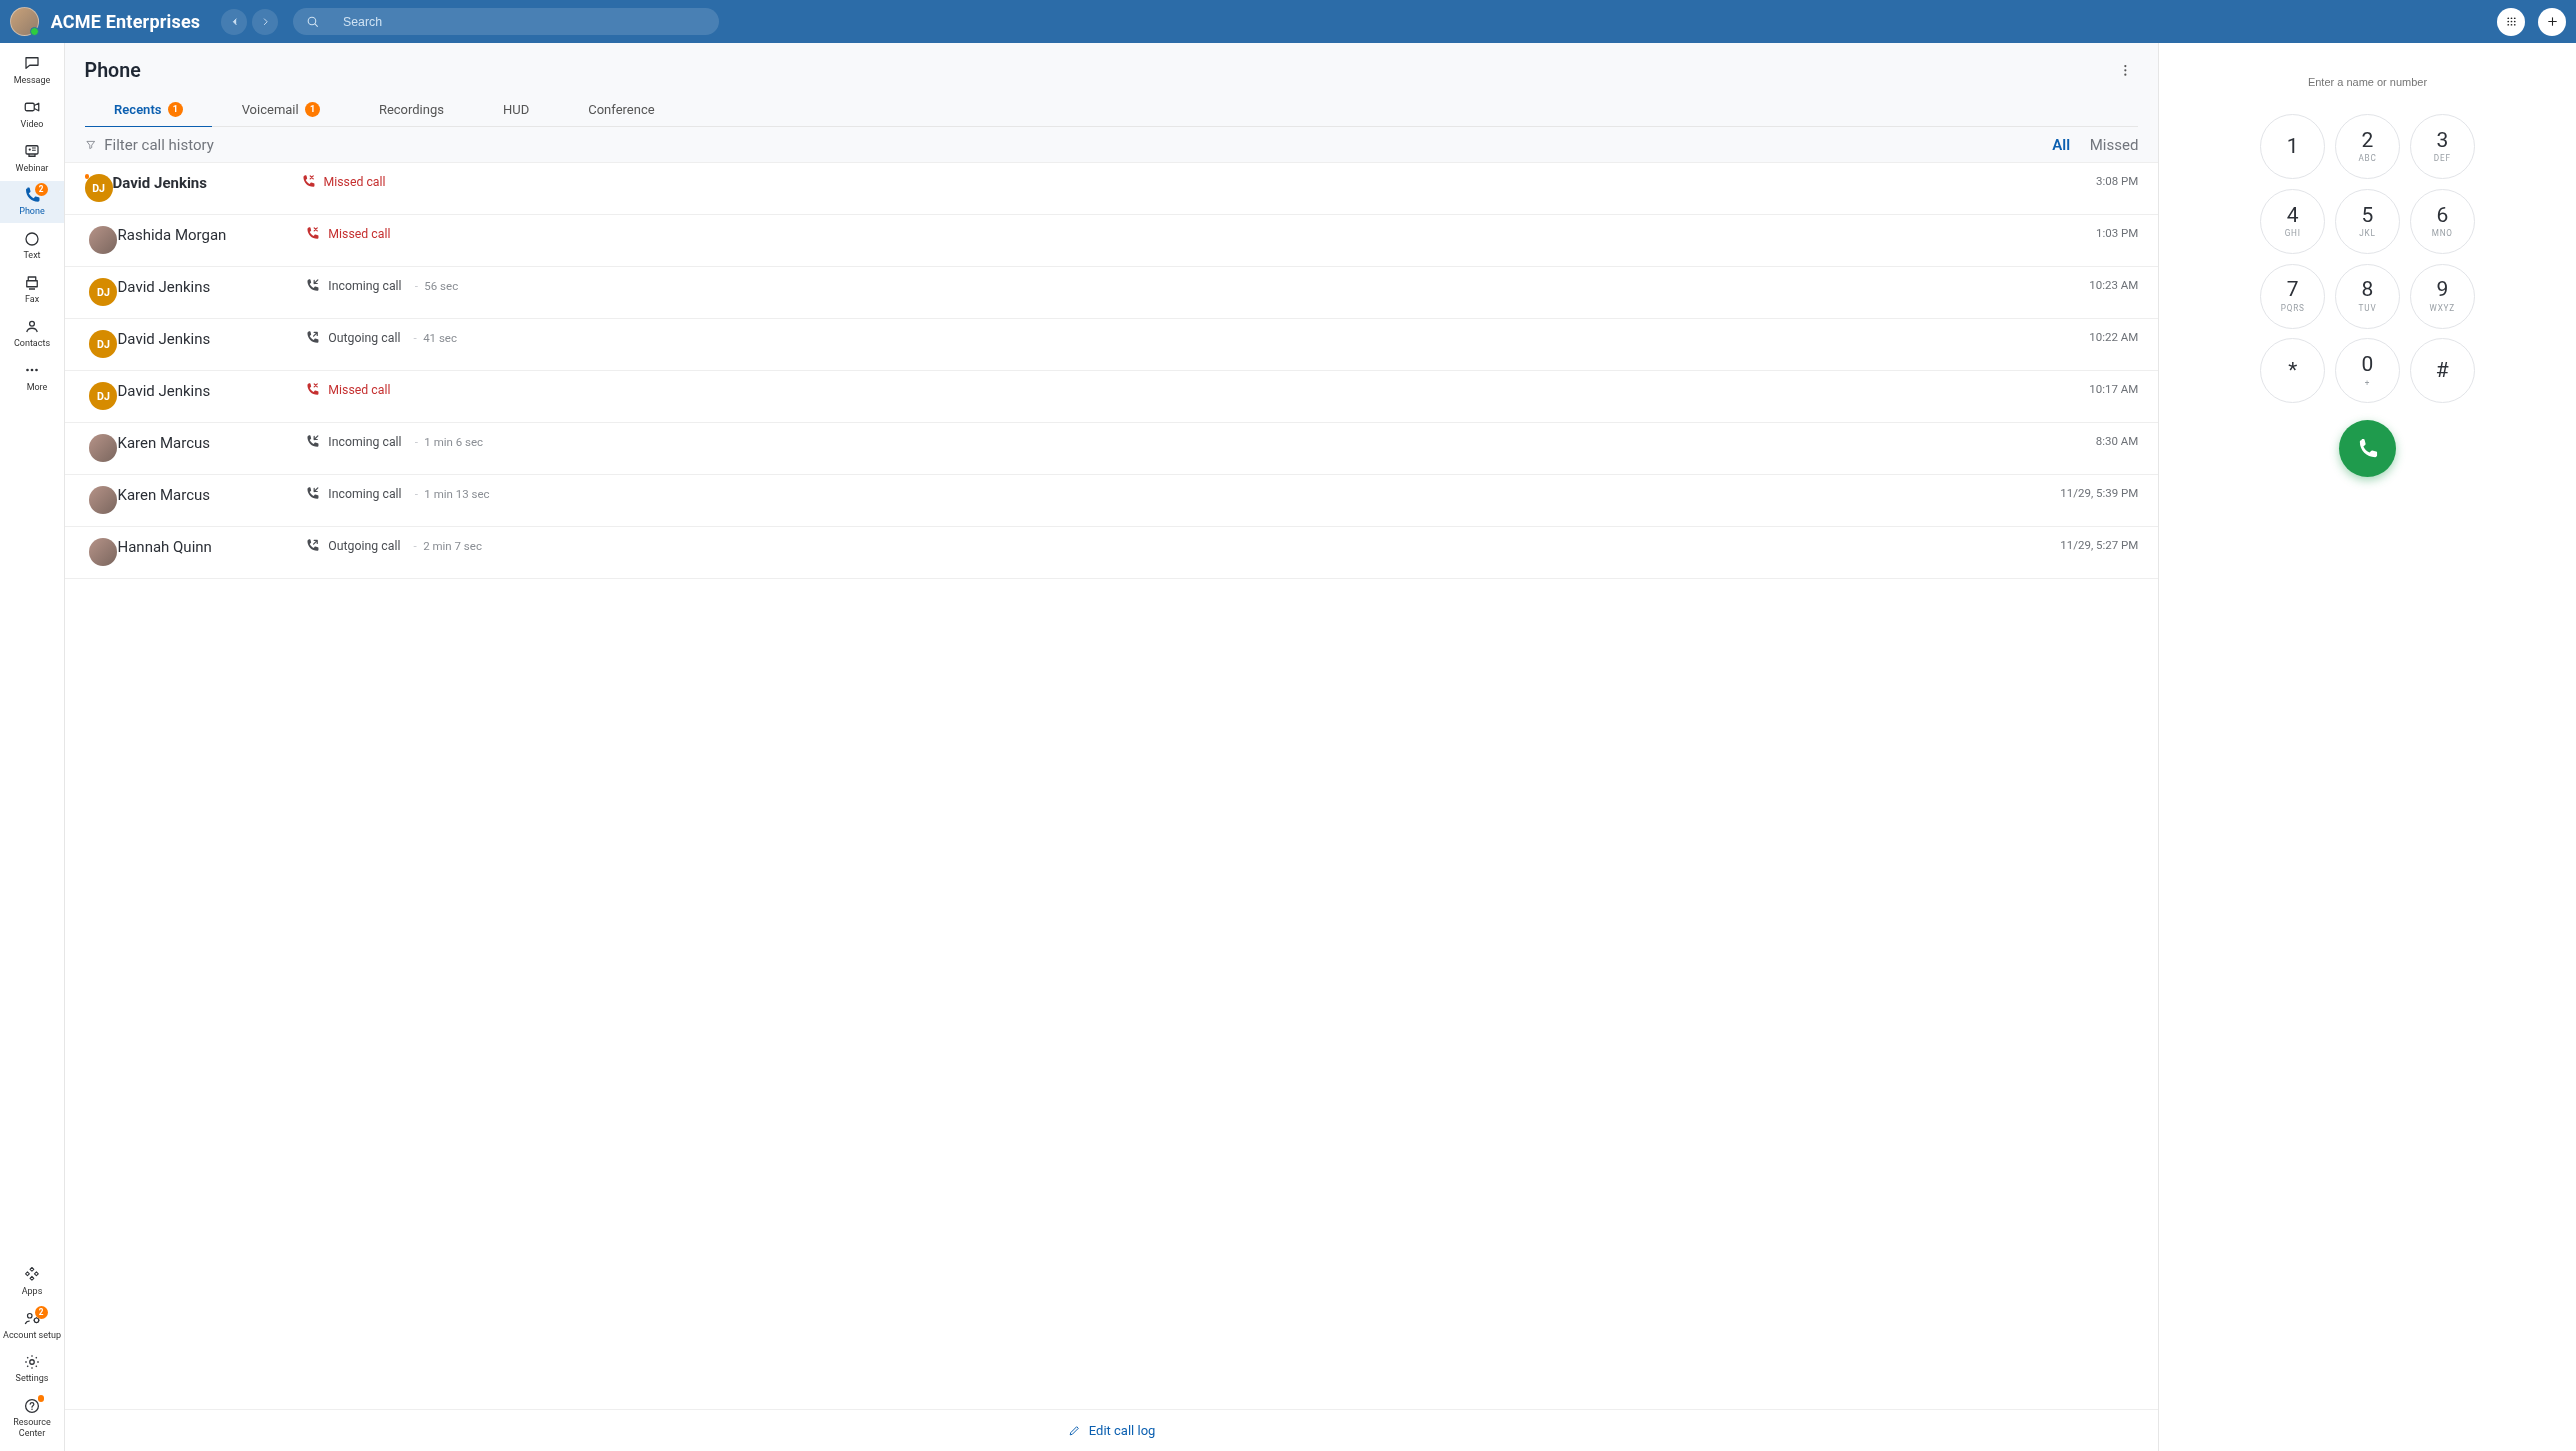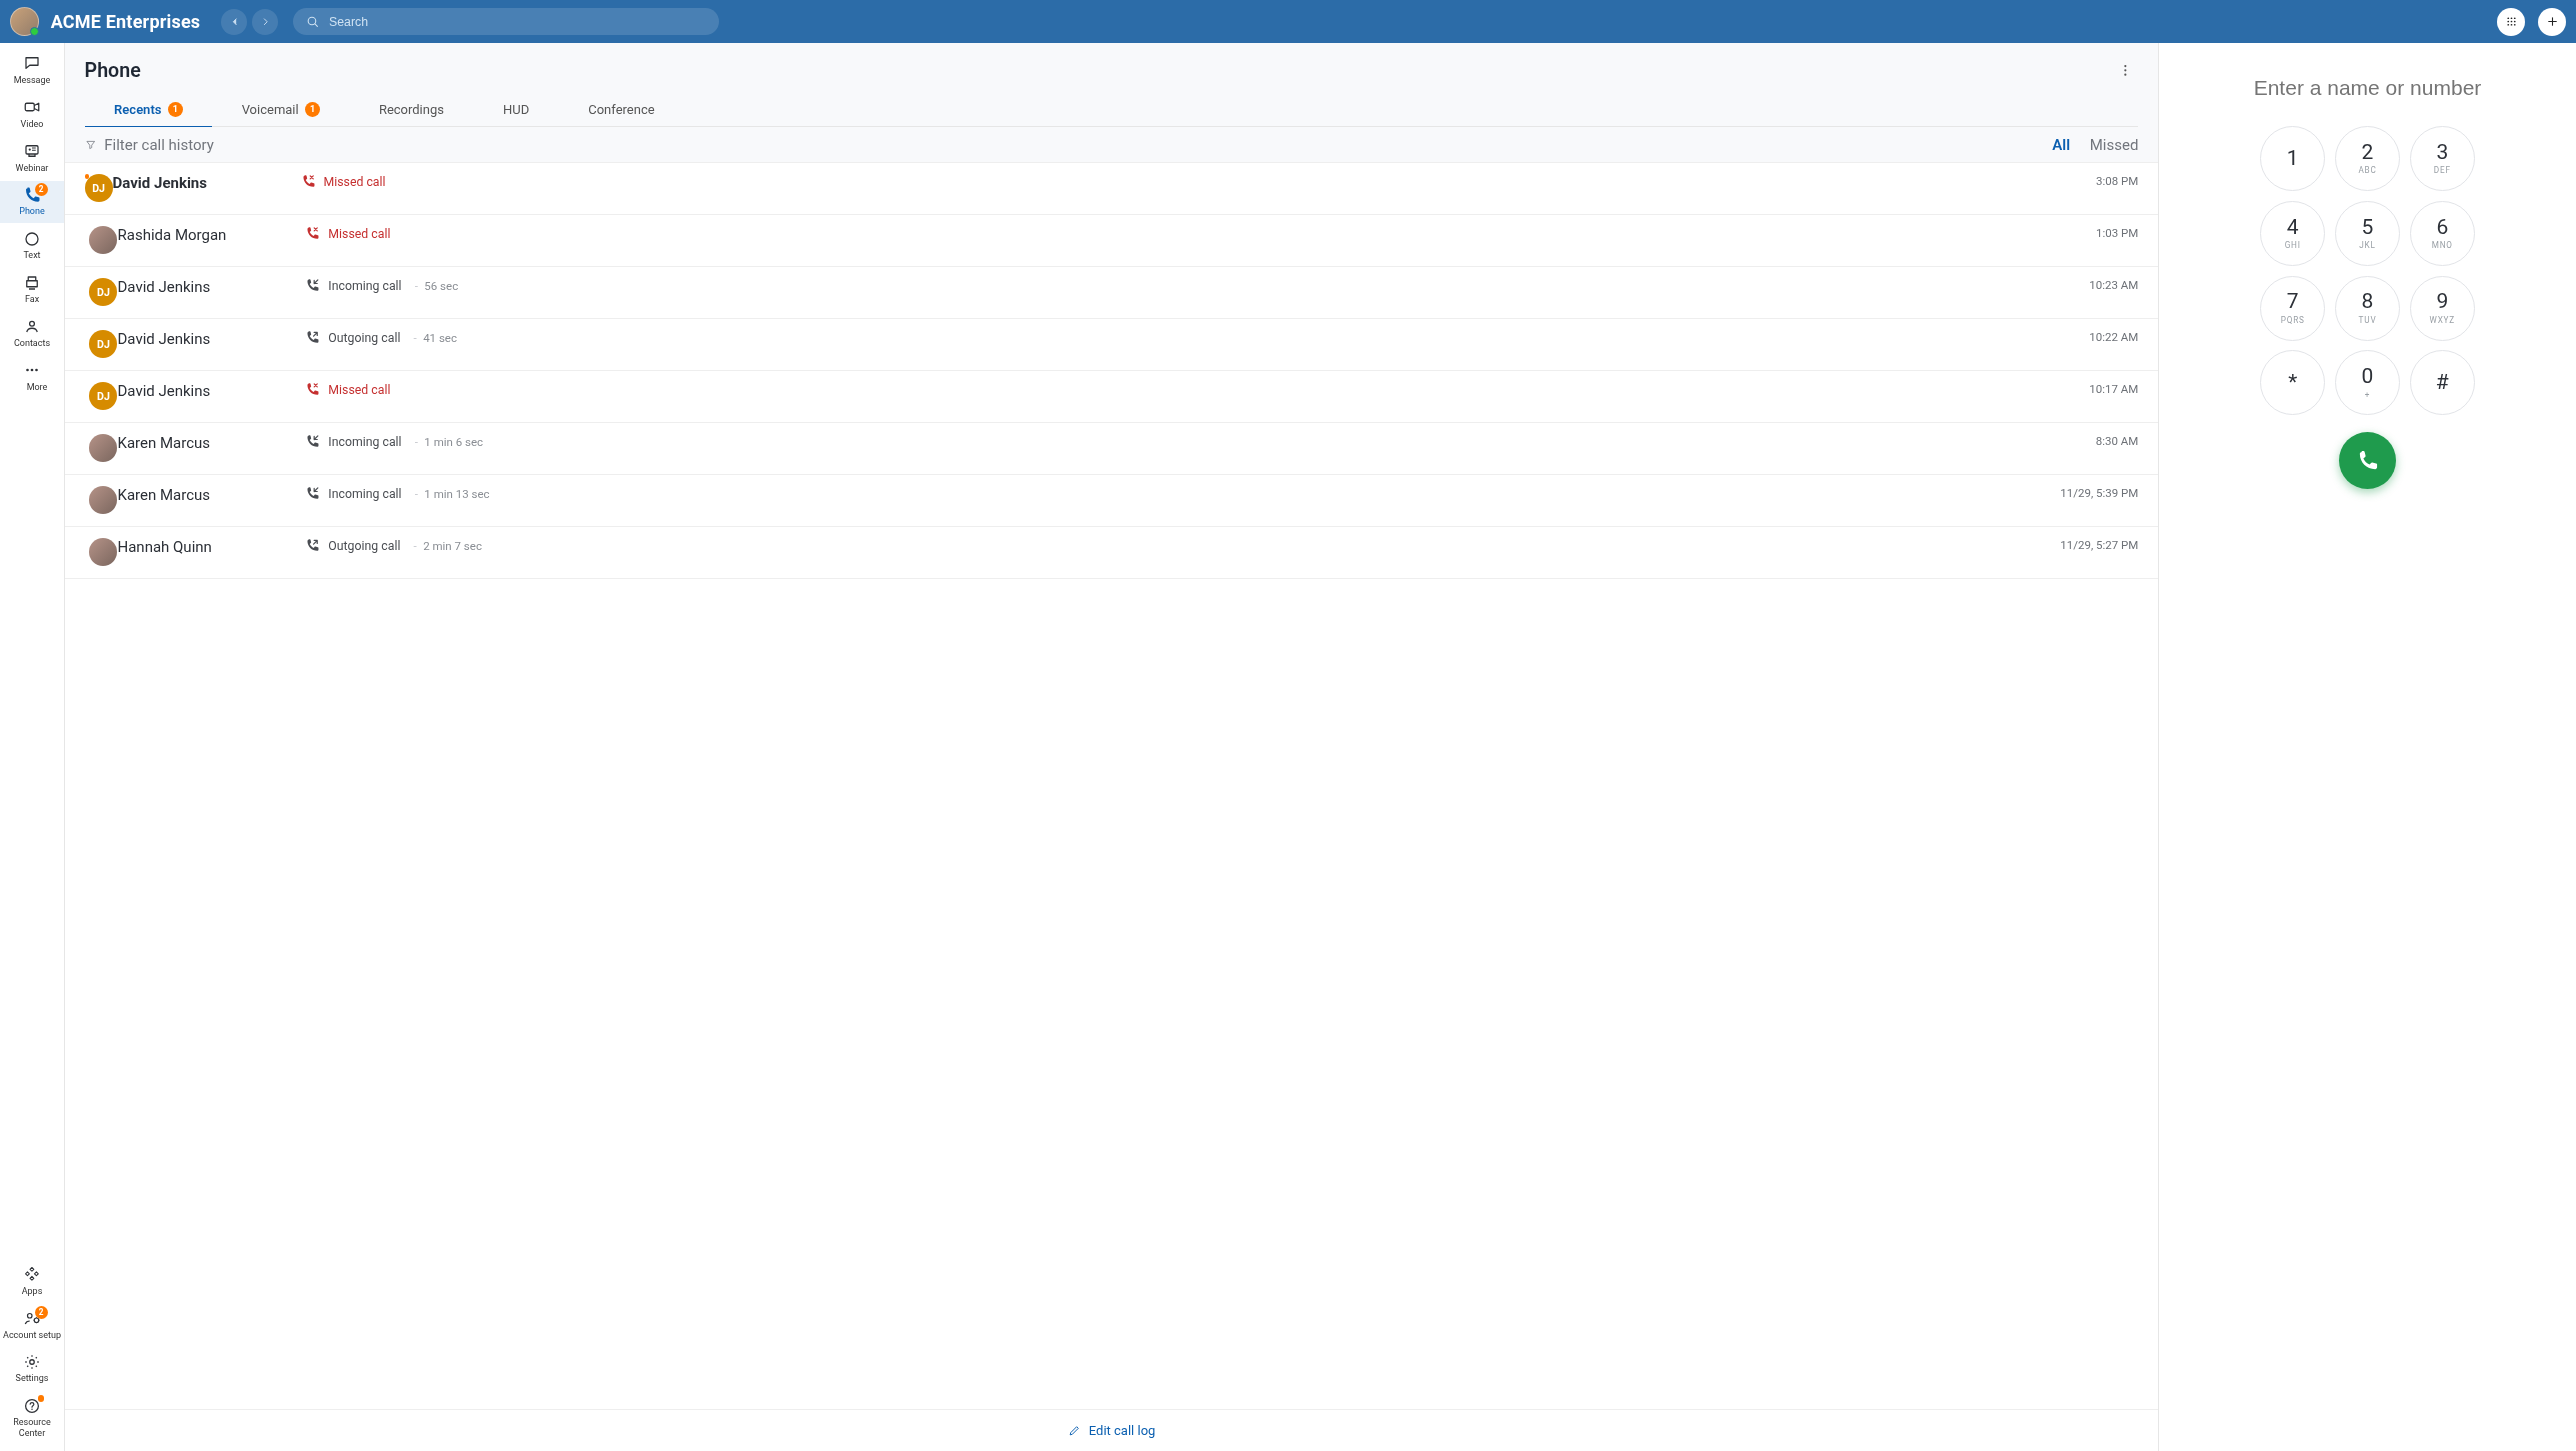--- a/index.html
+++ b/index.html
@@ -9,21 +9,21 @@
   
   .header { height: 43px; background: #2c6ca8; display: flex; align-items: center; padding: 0 9.8px; gap: 6.5px; }
   .avatar-wrap { position: relative; width: 29.5px; height: 29.5px; }
   .avatar { width: 29.5px; height: 29.5px; border-radius: 50%; background: linear-gradient(135deg,#c9a27a,#927c6a); border:0.8px solid rgba(255,255,255,.4); }
   .presence-dot { position: absolute; bottom: 0; right: 0; width: 9px; height: 9px; border-radius: 50%; background: #2ecc40; border: 1.6px solid #2c6ca8; }
   .org-title { color: #fff; font-size: 18px; font-weight: 700; margin-left: 4.9px; letter-spacing: 0.2px; }
   .nav-arrows { display: flex; gap: 4.9px; margin-left: 14.7px; }
   .nav-btn { width: 26px; height: 26px; border-radius: 50%; background: rgba(255,255,255,.12); display:flex;align-items:center;justify-content:center;color:#c9ddf0;cursor:pointer; }
   .nav-btn svg { width:11.5px;height:11.5px; }
   .search-wrap { flex: 0 0 426px; margin-left: 8.2px; }
-  .search { width: 100%; height: 27px; border-radius: 14px; background: rgba(255,255,255,.14); display:flex;align-items:center;padding:12px 13px;gap:10px;color:#cfe2f3; }
+  .search { width: 100%; height: 27px; border-radius: 14px; background: rgba(255,255,255,.14); display:flex;align-items:center;padding:12px 13px;gap:24px;color:#cfe2f3; }
   .search svg { width:13px;height:13px; flex:none;}
   .search input { flex:1; border:none;background:transparent;color:#fff;font-size:12.3px;outline:none; }
   .search input::placeholder { color:#cfe2f3; }
   .header-spacer { flex:1; }
   .round-btn { width:28px;height:28px;border-radius:50%;background:#fff;display:flex;align-items:center;justify-content:center;margin-left:6.5px;cursor:pointer;color:#222;}
   .round-btn svg { width:13px;height:13px; }
 
   
   .main { flex:1; display:flex; min-height:0; }
   .sidebar { width:65px; background:#fff; border-right:0.8px solid #e6e6e6; display:flex;flex-direction:column;align-items:center;padding:6.5px 0; position:relative;}
@@ -68,21 +68,21 @@
   .call-type svg { width:14.7px;height:14.7px;flex:none;}
   .call-dur { color:#8a8e94;font-size:11.5px;margin-left:4.9px; white-space:nowrap;}
   .call-dur::before { content:"-"; margin-right:6.5px;color:#c3c6cb;}
   .when { color:#6d7177;font-size:11.5px;flex:none;text-align:right;min-width:90px;}
 
   .edit-bar { border-top:0.8px solid #eee;padding:13px;display:flex;justify-content:center;align-items:center;background:#fff;}
   .edit-link { color:#0b5fb0;font-size:13px;display:flex;align-items:center;gap:8.2px;cursor:pointer;}
   .edit-link svg{width:13px;height:13px;}
 
   .dial-col { width:417px;display:flex;flex-direction:column;align-items:center;padding:33px 19.6px;background:#fff;}
-  .dial-input { width:100%;max-width:295px;border:none;text-align:center;font-size:21px;color:#15803d;outline:none;margin-bottom:26px;background:transparent;}
+  .dial-input { width:100%;max-width:295px;border:none;text-align:center;font-size:11px;color:#15803d;outline:none;margin-bottom:26px;background:transparent;}
   .dialpad { display:grid;grid-template-columns:repeat(3,65px);grid-auto-rows:65px;gap:9.8px;}
   .key { width:65px;height:65px;border-radius:50%;border:0.8px solid #e2e4e8;display:flex;flex-direction:column;align-items:center;justify-content:center;cursor:pointer;background:#fff;}
   .key .digit { font-size:21px;color:#2d3138;font-weight:400;line-height:1;}
   .key .letters { font-size:8.2px;color:#9aa0a6;letter-spacing:0.8px;margin-top:2.5px;}
   .call-btn { margin-top:16.4px;width:57px;height:57px;border-radius:50%;background:#1f9b4d;display:flex;align-items:center;justify-content:center;color:#fff;cursor:pointer;box-shadow:0 3.3px 9.8px rgba(31,155,77,.4);}
   .call-btn svg{width:23px;height:23px;}
 
   
 </style>
 </head>

